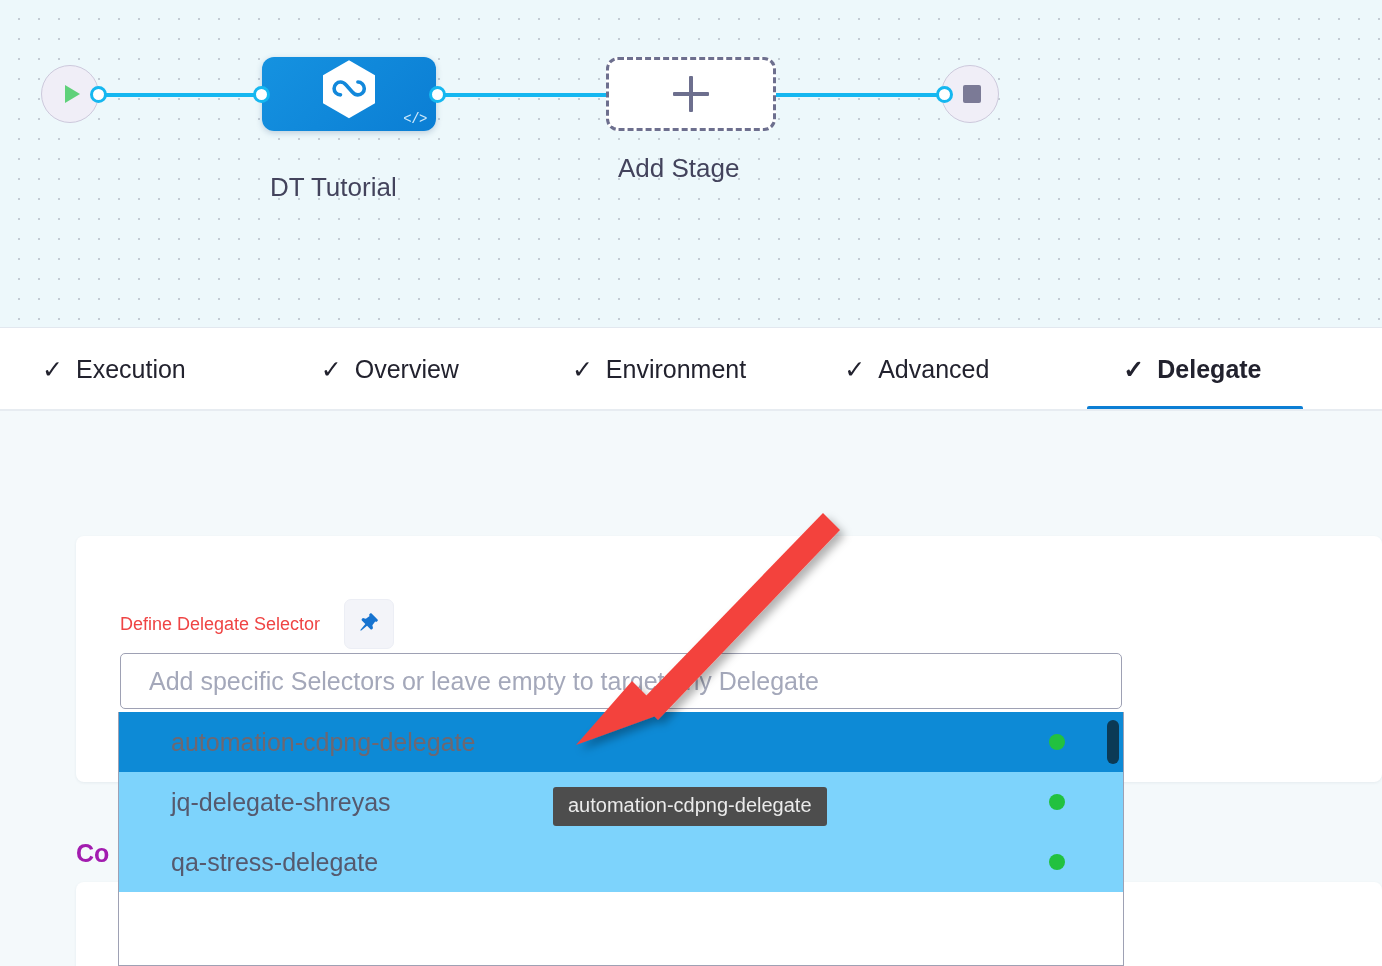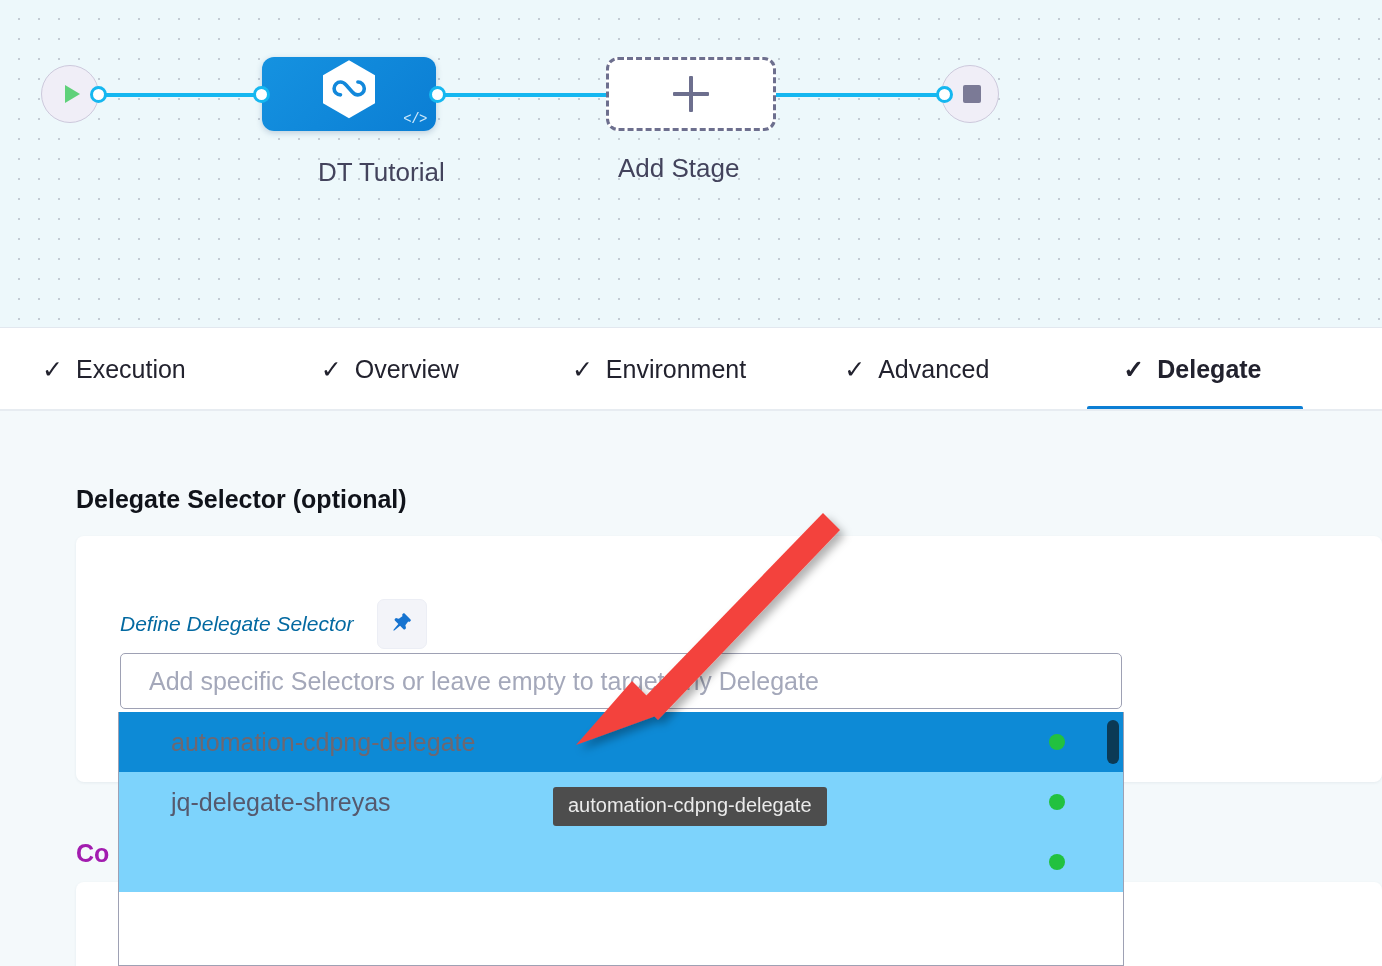--- a/index.html
+++ b/index.html
@@ -124,21 +124,21 @@
     font-family: "Liberation Mono", monospace;
     letter-spacing: -.5px;
   }
 
   .node-label {
     position: absolute;
     font-size: 26px;
     color: #43435c;
     white-space: nowrap;
   }
-  .label-stage { left: 270px; top: 157px; margin-left: 48px; }
+  .label-stage { left: 270px; top: 172px; }
   .label-add   { left: 618px; top: 153px; }
 
   
   .node-add {
     position: absolute;
     left: 606px; top: 57px;
     width: 170px; height: 74px;
     border-radius: 12px;
     background: #ffffff;
     border: 3px dashed #6d6f8e;
@@ -217,24 +217,23 @@
   }
 
   .define-row {
     position: absolute;
     left: 44px; top: 63px;
     display: flex;
     align-items: center;
     gap: 24px;
   }
   .define-label {
-    font-size: 21px;
-    color: #0369a1;
+    font-size: 18px;
+    color: #ef4444;
     white-space: nowrap;
-    font-style: italic;
   }
   .pin-btn {
     width: 50px; height: 50px;
     border-radius: 7px;
     background: #f3f4f9;
     border: 1px solid #eceef5;
     display: flex; align-items: center; justify-content: center;
     cursor: pointer;
   }
 
@@ -396,21 +395,20 @@
     </div>
     <div class="tab active" style="margin-left:126px;">
       <span class="chk">✓</span>
       <span>Delegate</span>
       <span class="underline"></span>
     </div>
   </div>
   <div class="tabbar-border"></div>
 
   <div class="content">
-    <div class="section-title">Delegate Selector (optional)</div>
 
     <div class="card">
       <div class="define-row">
         <span class="define-label">Define Delegate Selector</span>
         <span class="pin-btn">
           <svg width="26" height="26" viewBox="0 0 24 24" fill="#1673d0">
             <path d="M14.4 2.3c-.4-.4-1-.4-1.4 0l-.6.6c-.4.4-.4 1 0 1.4l.2.2-3.5 2.6-2.1-.5c-.4-.1-.8 0-1.1.3l-.5.5c-.4.4-.4 1 0 1.4l3.2 3.2-4.4 5.3c-.3.3-.2.5 0 .7.2.2.4.2.7 0l5.3-4.4 3.2 3.2c.4.4 1 .4 1.4 0l.5-.5c.3-.3.4-.7.3-1.1l-.5-2.1 2.6-3.5.2.2c.4.4 1 .4 1.4 0l.6-.6c.4-.4.4-1 0-1.4l-5.5-5.5z"></path>
           </svg>
         </span>
       </div>
@@ -427,20 +425,21 @@
   <div class="dropdown">
     <div class="dd-item selected">
       <span>automation-cdpng-delegate</span>
       <span class="dot"></span>
     </div>
     <div class="dd-item">
       <span>jq-delegate-shreyas</span>
       <span class="dot"></span>
     </div>
     <div class="dd-item">
+      <span>qa-stress-delegate</span>
       <span class="dot"></span>
     </div>
     <div class="dd-scrollbar"></div>
   </div>
 
   <div class="tooltip">automation-cdpng-delegate</div>
 
   <svg class="arrow-svg">
     <defs>
       <filter id="ashadow" x="-30%" y="-30%" width="170%" height="170%">

